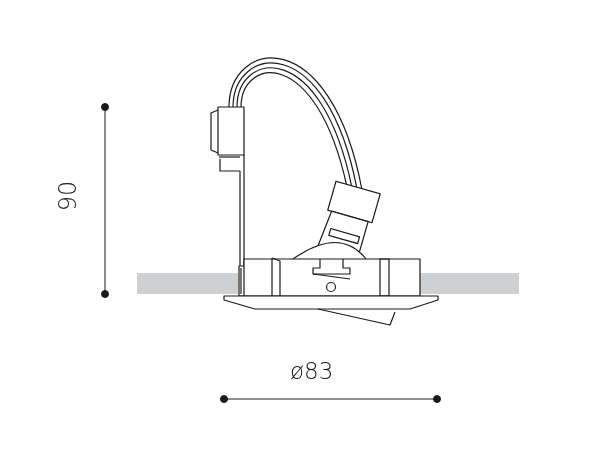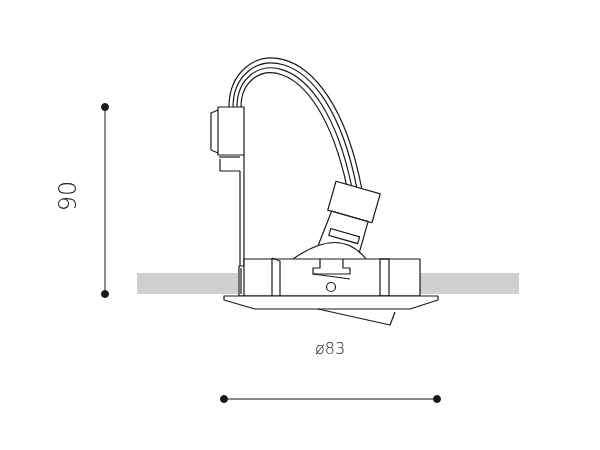--- a/index.html
+++ b/index.html
@@ -1,20 +1,20 @@
 <!DOCTYPE html>
 <html><head>
   <meta charset="utf-8">
   <style>
     html, body { margin: 0; padding: 0; background: #ffffff; }
     body { width: 600px; height: 450px; position: relative; overflow: hidden; font-family: "Liberation Sans", sans-serif; }
     .drawing { position: absolute; left: 0; top: 0; width: 600px; height: 450px; }
     .dim-label { position: absolute; color: #1a1a1a; font-family: "DejaVu Sans", sans-serif; font-weight: 300; }
     .dim-height-label { left: 38px; top: 182px; font-size: 24px; transform: rotate(-90deg); transform-origin: center; width: 60px; text-align: center; }
-    .dim-width-label { left: 290px; top: 339px; font-size: 16px; width: 80px; text-align: center; }
+    .dim-width-label { left: 290px; top: 358px; font-size: 23px; width: 80px; }
   </style>
 </head>
 <body>
 
 <svg class="drawing" viewBox="0 0 600 450" xmlns="http://www.w3.org/2000/svg">
 
   <g>
     <rect x="137" y="273" width="101" height="21" fill="#cfd0d2"></rect>
     <rect x="420" y="273" width="99" height="21" fill="#cfd0d2"></rect>
   </g>

